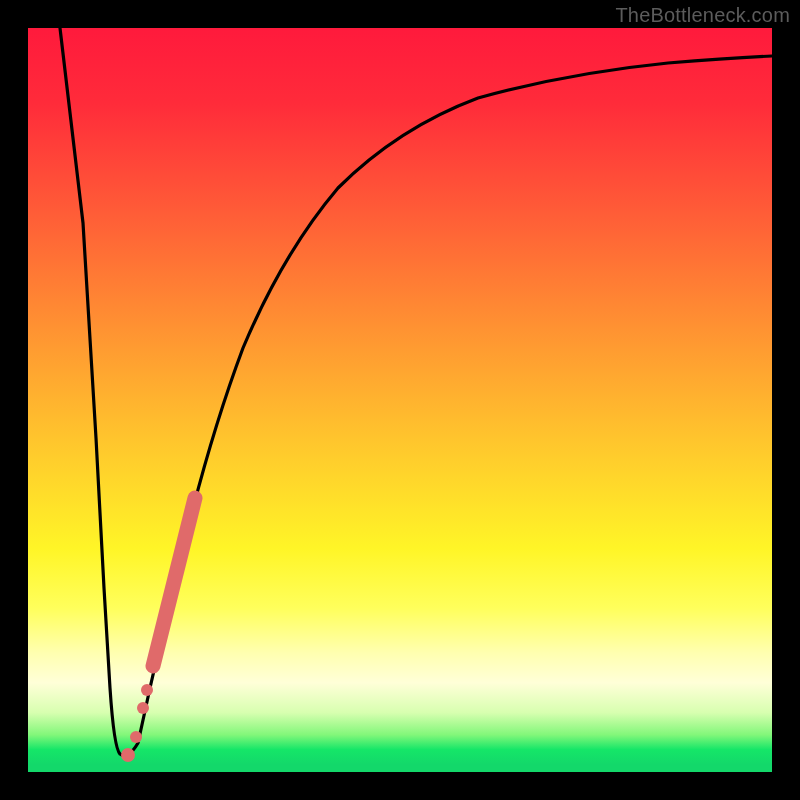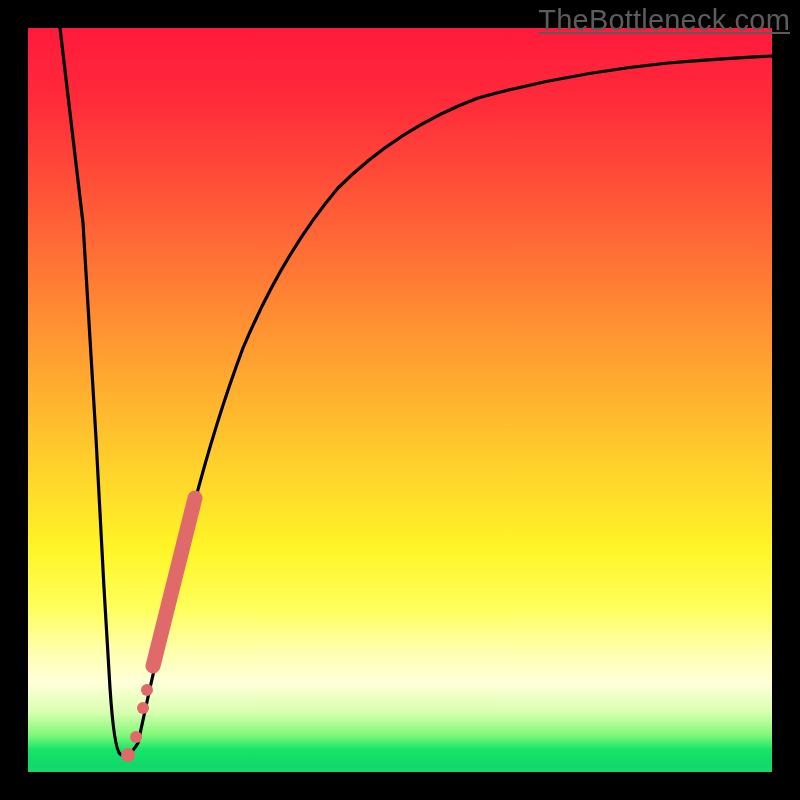--- a/index.html
+++ b/index.html
@@ -40,24 +40,23 @@
       #15e668 97%,
       #13d86a 99%,
       #13d86a 100%
     );
   }
   .watermark {
     position: absolute;
     top: 4px;
     right: 10px;
     color: #5c5c5c;
-    font-size: 29px;
+    font-size: 20px;
     font-weight: 500;
     letter-spacing: 0.2px;
-    text-decoration: underline;
   }
   svg.curve {
     position: absolute;
     left: 0;
     top: 0;
     width: 744px;
     height: 744px;
   }
 </style>
 </head>

